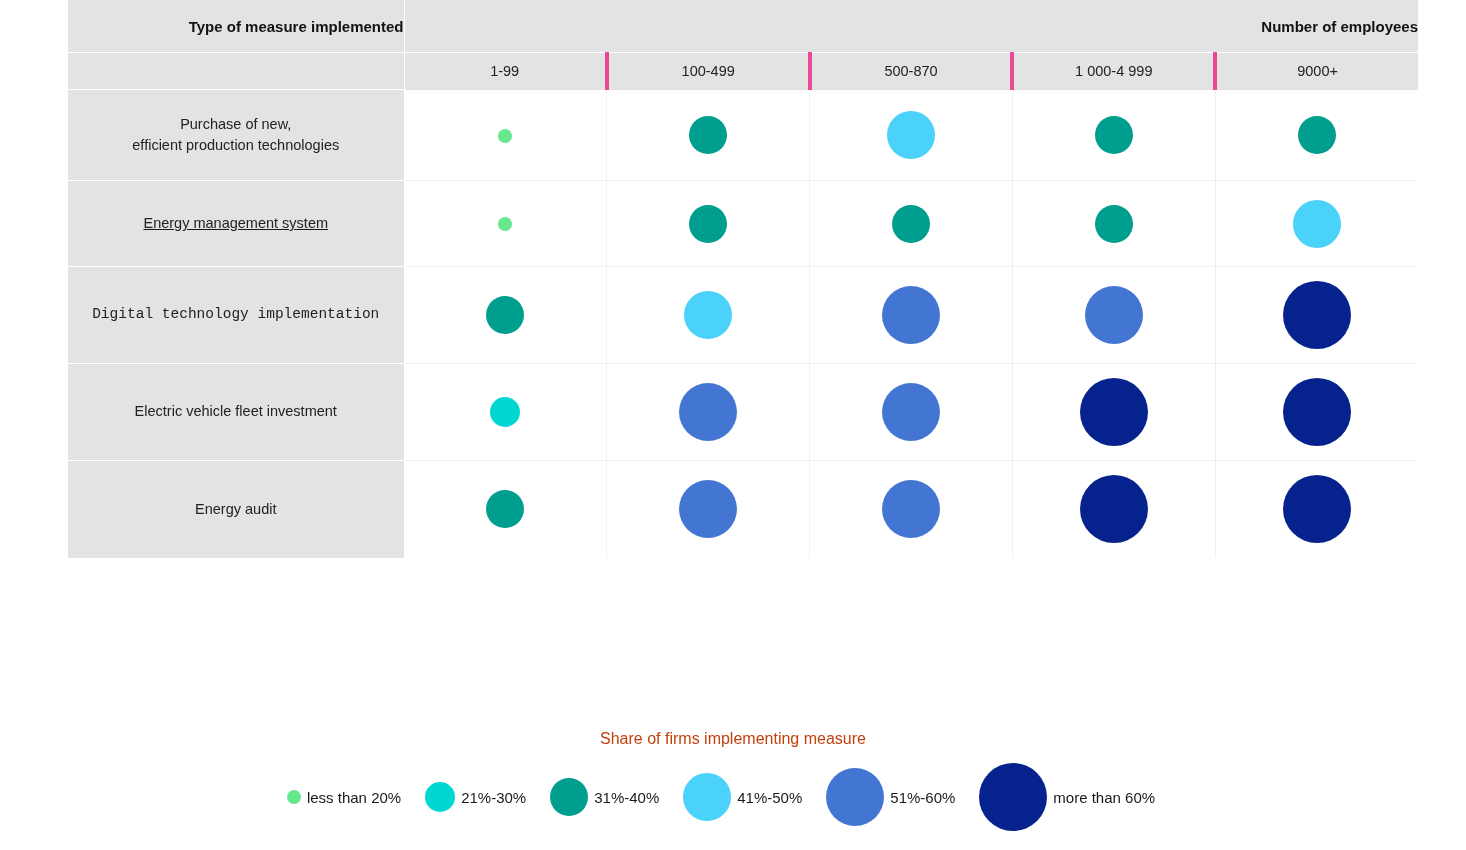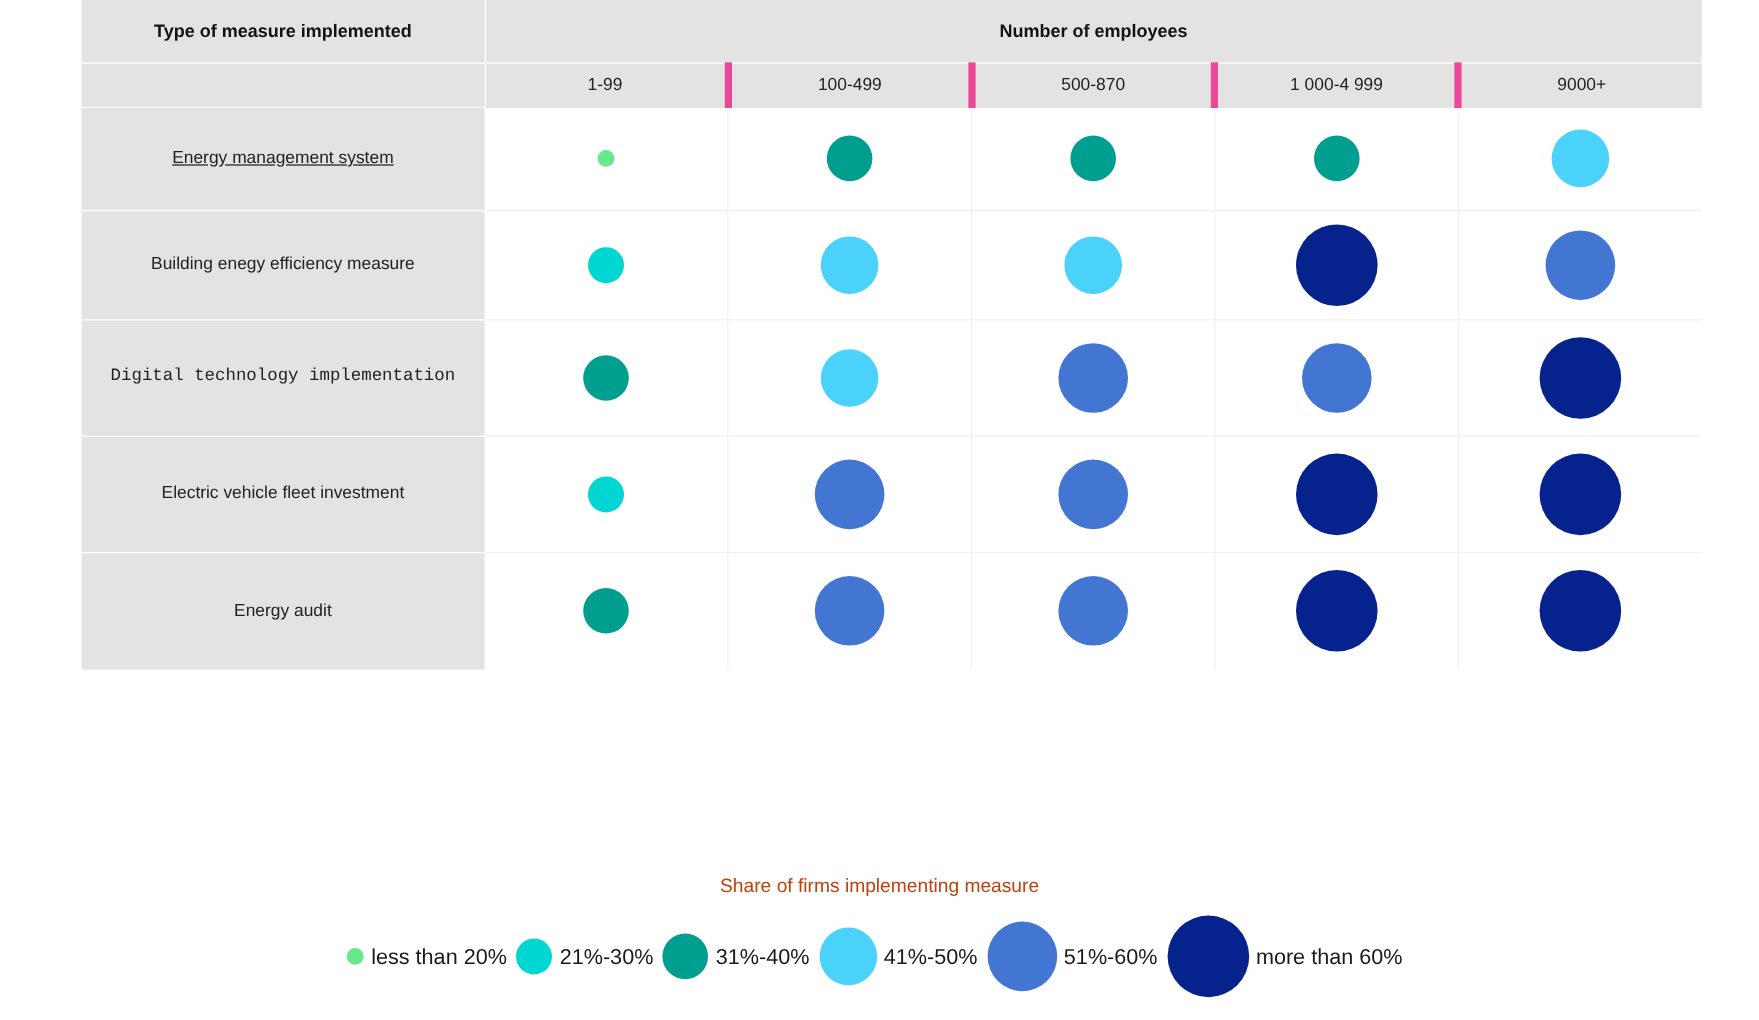--- a/index.html
+++ b/index.html
@@ -28,39 +28,39 @@
   .bubble-table col.c-label { width: 336px; }
   .bubble-table col.c-data  { width: 202.8px; }
 
   .hdr-top-label,
   .hdr-top-group {
     background: #e3e3e3;
     height: 52px;
     font-size: 15px;
     font-weight: bold;
     color: #121212;
-    text-align: center;
+    text-align: right;
     vertical-align: middle;
     padding: 0;
     border: none;
   }
   .hdr-top-label { border-right: 1px solid #ffffff; }
 
   .hdr-sub-blank,
   .hdr-sub {
     background: #e3e3e3;
     height: 36px;
     font-size: 14.5px;
     font-weight: normal;
     color: #222222;
     text-align: center;
     vertical-align: middle;
     padding: 0;
     border-top: 1px solid #ffffff;
-    border-right: 6px solid #ec4899;
+    border-right: 4px solid #ec4899;
   }
   .hdr-sub:last-child { border-right: none; }
   .hdr-sub-blank { border-right: 1px solid #ffffff; }
 
   .row-label {
     background: #e3e3e3;
     text-align: center;
     vertical-align: middle;
     font-size: 14.5px;
     color: #222222;
@@ -107,24 +107,24 @@
     gap: 0px;
     height: 70px;
   }
   .legend-item {
     display: flex;
     flex-direction: row;
     align-items: center;
     gap: 6px;
   }
   .legend-label {
-    font-size: 18px;
+    font-size: 15px;
     color: #1a1a1a;
     white-space: nowrap;
-    padding-right: 8px;
+    padding-right: 24px;
   }
 </style>
 </head>
 <body>
 
 <table class="bubble-table">
   <colgroup>
     <col class="c-label">
     <col class="c-data">
       <col class="c-data">
@@ -140,36 +140,36 @@
     <tr id="subhdr">
       <th class="hdr-sub-blank"></th>
     <th class="hdr-sub">1-99</th>
         <th class="hdr-sub">100-499</th>
         <th class="hdr-sub">500-870</th>
         <th class="hdr-sub">1 000-4 999</th>
         <th class="hdr-sub">9000+</th>
       </tr>
   </thead>
   <tbody id="tbody">
+      <tr style="height: 91px;">
+        <td class="row-label"><span>Purchase of new,</span><br><span>efficient production technologies</span></td>
+        <td class="cell"><span class="dot" style="width: 14px; height: 14px; background: rgb(102, 232, 143);"></span></td>
+        <td class="cell"><span class="dot" style="width: 38px; height: 38px; background: rgb(0, 158, 142);"></span></td>
+        <td class="cell"><span class="dot" style="width: 48px; height: 48px; background: rgb(74, 210, 250);"></span></td>
+        <td class="cell"><span class="dot" style="width: 38px; height: 38px; background: rgb(0, 158, 142);"></span></td>
+        <td class="cell"><span class="dot" style="width: 38px; height: 38px; background: rgb(0, 158, 142);"></span></td>
+      </tr>
       <tr style="height: 86px; text-decoration: underline;">
         <td class="row-label"><span>Energy management system</span></td>
         <td class="cell"><span class="dot" style="width: 14px; height: 14px; background: rgb(102, 232, 143);"></span></td>
         <td class="cell"><span class="dot" style="width: 38px; height: 38px; background: rgb(0, 158, 142);"></span></td>
         <td class="cell"><span class="dot" style="width: 38px; height: 38px; background: rgb(0, 158, 142);"></span></td>
         <td class="cell"><span class="dot" style="width: 38px; height: 38px; background: rgb(0, 158, 142);"></span></td>
         <td class="cell"><span class="dot" style="width: 48px; height: 48px; background: rgb(74, 210, 250);"></span></td>
       </tr>
-      <tr style="height: 91px;">
-        <td class="row-label"><span>Building enegy efficiency measure</span></td>
-        <td class="cell"><span class="dot" style="width: 30px; height: 30px; background: rgb(0, 214, 210);"></span></td>
-        <td class="cell"><span class="dot" style="width: 48px; height: 48px; background: rgb(74, 210, 250);"></span></td>
-        <td class="cell"><span class="dot" style="width: 48px; height: 48px; background: rgb(74, 210, 250);"></span></td>
-        <td class="cell"><span class="dot" style="width: 68px; height: 68px; background: rgb(6, 34, 140);"></span></td>
-        <td class="cell"><span class="dot" style="width: 58px; height: 58px; background: rgb(67, 118, 210);"></span></td>
-      </tr>
       <tr style="height: 97px; font-family: Liberation Mono, monospace;">
         <td class="row-label"><span>Digital technology implementation</span></td>
         <td class="cell"><span class="dot" style="width: 38px; height: 38px; background: rgb(0, 158, 142);"></span></td>
         <td class="cell"><span class="dot" style="width: 48px; height: 48px; background: rgb(74, 210, 250);"></span></td>
         <td class="cell"><span class="dot" style="width: 58px; height: 58px; background: rgb(67, 118, 210);"></span></td>
         <td class="cell"><span class="dot" style="width: 58px; height: 58px; background: rgb(67, 118, 210);"></span></td>
         <td class="cell"><span class="dot" style="width: 68px; height: 68px; background: rgb(6, 34, 140);"></span></td>
       </tr>
       <tr style="height: 97px;">
         <td class="row-label"><span>Electric vehicle fleet investment</span></td>

